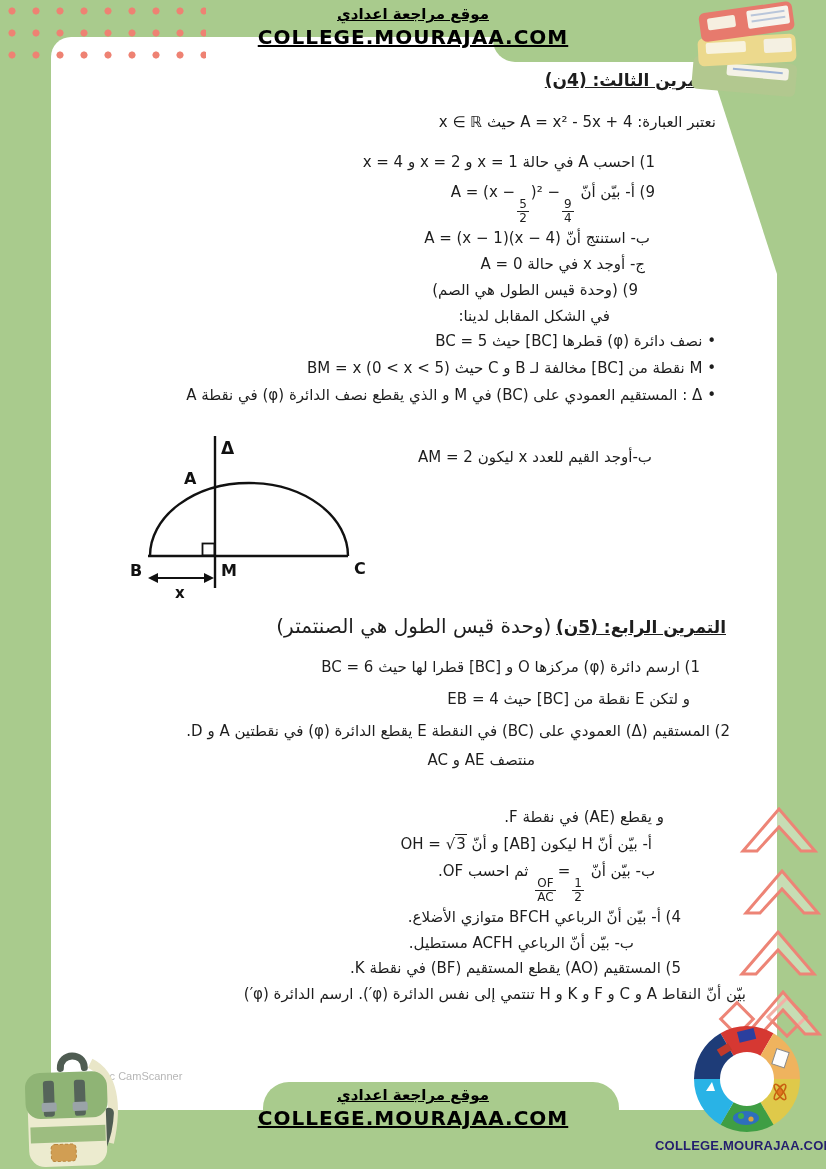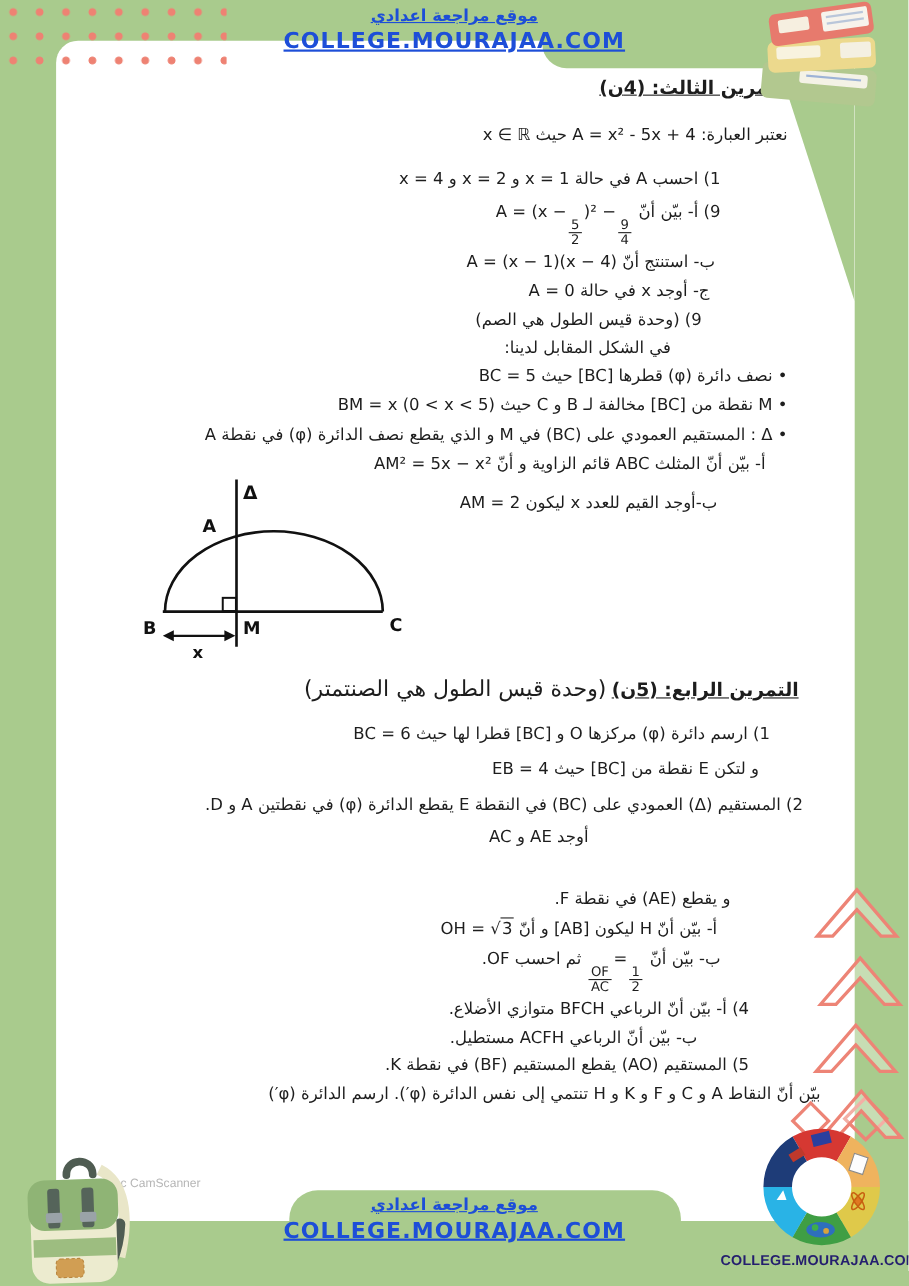--- a/index.html
+++ b/index.html
@@ -14,21 +14,21 @@
         border-bottom-left-radius:22px;}
   
   .corner-wedge{position:absolute;left:700px;top:36px;width:77px;height:238px;background:#a9cb8d;
         clip-path:polygon(0 0,100% 0,100% 100%);}
   
   .dots{position:absolute;left:0;top:0;width:206px;height:62px;
         background-image:radial-gradient(circle,#ee8273 3.2px,rgba(0,0,0,0) 3.9px);
         background-size:24px 22px;z-index:7;}
 
   
-  .banner{position:absolute;left:0;width:826px;text-align:center;color:#1d4ed8;z-index:8;}
+  .banner{position:absolute;left:0;width:826px;text-align:center;color:#000000;z-index:8;}
   .banner .l1{font-size:15px;font-weight:bold;text-decoration:underline;direction:rtl;}
   .banner .l2{font-size:20px;font-weight:bold;letter-spacing:1px;text-decoration:underline;margin-top:2px;}
   .hdr{top:5px;}
   .ftr{top:1086px;}
   .ftr-band{position:absolute;left:0;top:1110px;width:826px;height:59px;background:#a9cb8d;z-index:4;}
   .ftr-bump{position:absolute;left:263px;top:1082px;width:356px;height:40px;background:#a9cb8d;
         border-radius:26px 26px 0 0;z-index:4;}
 
   
   .line{position:absolute;direction:rtl;white-space:nowrap;font-size:15px;color:#1d1d1d;z-index:3;}
@@ -84,21 +84,20 @@
         </span></span>
   </div>
 
   <div class="line" style="top:229px;right:176px">ب-  استنتج أنّ A = (x − 1)(x − 4)</div>
   <div class="line" style="top:255px;right:181px">ج- أوجد x في حالة A = 0</div>
   <div class="line" style="top:281px;right:188px">9) (وحدة قيس الطول هي الصم)</div>
   <div class="line" style="top:307px;right:216px">في الشكل المقابل لدينا:</div>
   <div class="line" style="top:332px;right:110px">•  نصف دائرة (φ) قطرها [BC] حيث BC = 5</div>
   <div class="line" style="top:359px;right:110px">•  M نقطة من [BC] مخالفة لـ B و C حيث BM = x (0 &lt; x &lt; 5)</div>
   <div class="line" style="top:386px;right:110px">•  Δ : المستقيم العمودي على (BC) في M و الذي يقطع نصف الدائرة (φ) في نقطة A</div>
-  <div class="line" style="top:412px;right:130px">أ-  بيّن أنّ المثلث ABC قائم الزاوية و أنّ AM² = 5x − x²</div>
   <div class="line" style="top:448px;right:174px">ب-أوجد القيم للعدد x ليكون AM = 2</div>
 
   <svg class="figure" viewBox="0 0 305 172">
     <line x1="87" y1="6" x2="87" y2="158" stroke="#111" stroke-width="2.4"></line>
     <line x1="20" y1="126" x2="220" y2="126" stroke="#111" stroke-width="2.4"></line>
     <path d="M22,126 A99,73 0 0 1 220,126" fill="none" stroke="#111" stroke-width="2.4"></path>
     <rect x="74.5" y="113.5" width="12" height="12" fill="none" stroke="#111" stroke-width="1.8"></rect>
     <line x1="24" y1="148" x2="82" y2="148" stroke="#111" stroke-width="2"></line>
     <polygon points="20,148 30,143 30,153" fill="#111"></polygon>
     <polygon points="86,148 76,143 76,153" fill="#111"></polygon>
@@ -110,21 +109,21 @@
     <text x="47" y="168" class="fig-label" font-size="15">x</text>
   </svg>
 
   <div class="line" style="top:614px;right:100px">
     <span class="ex-title u">التمرين الرابع: (5ن)</span>
     <span style="font-size:20px">(وحدة قيس الطول هي الصنتمتر)</span>
   </div>
   <div class="line" style="top:658px;right:126px">1) ارسم دائرة (φ) مركزها O و [BC] قطرا لها حيث BC = 6</div>
   <div class="line" style="top:690px;right:136px">و لتكن E نقطة من [BC] حيث EB = 4</div>
   <div class="line" style="top:722px;right:96px">2) المستقيم (Δ) العمودي على (BC) في النقطة E يقطع الدائرة (φ) في نقطتين A و D.</div>
-  <div class="line" style="top:751px;right:291px">أوجد AE و AC</div>
+  <div class="line" style="top:751px;right:291px">منتصف AE و AC</div>
   <div class="line" style="top:808px;right:162px">و يقطع (AE) في نقطة F.</div>
 
   <div class="line" style="top:835px;right:174px">
     <span>أ-  بيّن أنّ H ليكون [AB] و أنّ</span>
     <span class="ltr"><span>OH = √</span><span class="rootbody">3</span></span>
   </div>
 
   <div class="line" style="top:862px;right:171px">
     <span>ب- بيّن أنّ</span>
     <span class="ltr"><span class="frac">

